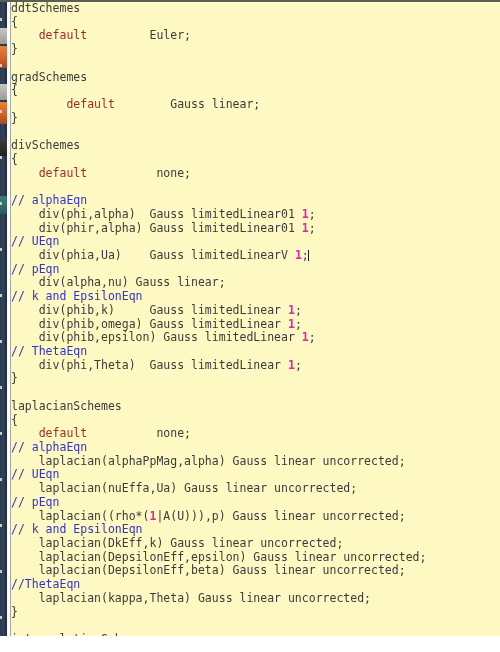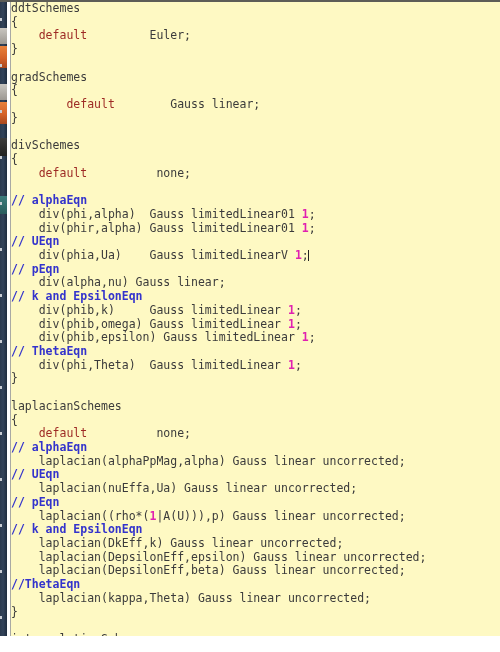--- a/index.html
+++ b/index.html
@@ -90,21 +90,21 @@
     color: #3b3b3b;
     white-space: pre;
     z-index: 10;
   }
   .line {
     height: 13.72px;
     white-space: pre;
   }
   .cmt {
     color: #3333cc;
-    font-weight: bold;
+    font-weight: normal;
   }
   .kw {
     color: #9e2b25;
     font-weight: normal;
   }
   .num {
     color: #e020b0;
     font-weight: bold;
   }
   .caret {

